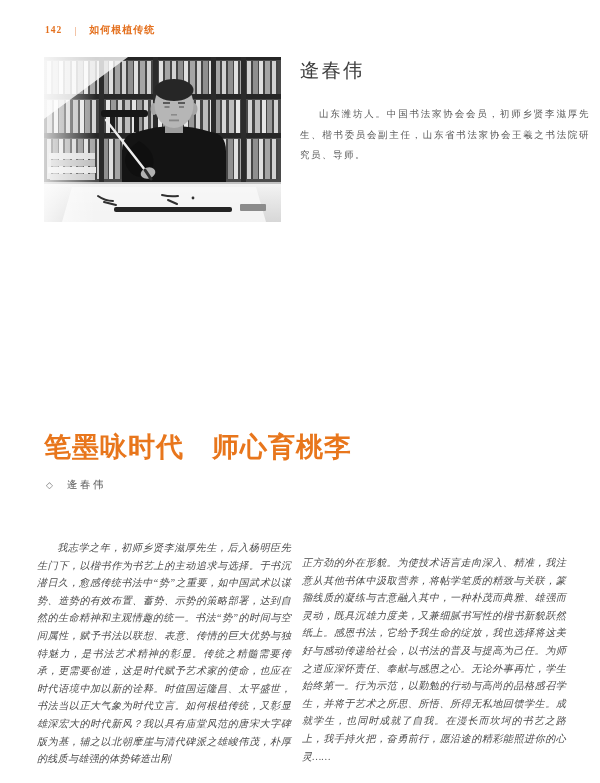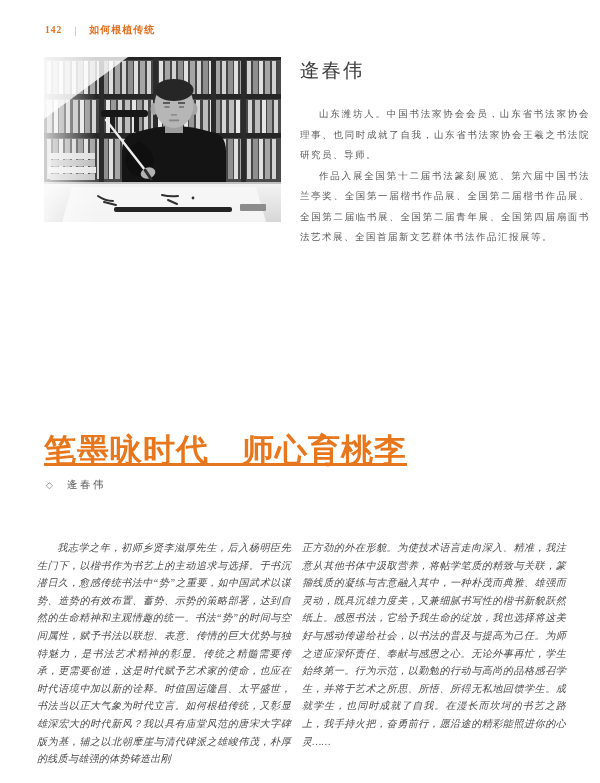--- a/index.html
+++ b/index.html
@@ -33,31 +33,31 @@
   
   .profile{margin-left:19px;width:290px;}
   .profile-name{font-size:19.5px;line-height:23px;color:#3d3d3d;letter-spacing:2px;margin:2px 0 22px 0;font-weight:400;}
   .bio p{
     margin:0;font-size:9.5px;line-height:20.5px;letter-spacing:1.5px;color:#5a5a5a;
     text-align:justify;text-indent:2em;
   }
   
   .article-title{
     position:absolute;top:429px;left:44px;margin:0;
-    font-size:32px;font-weight:700;color:#e8761c;letter-spacing:1px;white-space:nowrap;text-decoration:underline;
+    font-size:27px;font-weight:700;color:#e8761c;letter-spacing:1px;white-space:nowrap;
   }
   .byline{position:absolute;top:478px;left:46px;color:#666;display:flex;align-items:center;}
   .byline .marker{font-size:9px;color:#777;}
   .byline .author{font-size:10.5px;letter-spacing:2.5px;margin-left:14px;color:#595959;}
   .columns{position:absolute;top:539px;left:37px;width:529px;display:flex;gap:11px;}
   .col{font-size:10.1px;line-height:17.6px;color:#4c4c4c;text-align:justify;letter-spacing:0.2px;}
   .col p{margin:0;font-style:italic;}
   .col-left{width:254px;}
   .col-left p{text-indent:2em;}
-  .col-right{width:264px;}
+  .col-right{width:264px;margin-top:15px;}
 </style>
 </head>
 <body>
 
 <div class="page">
 
   <div class="folio">
     <span class="num">142</span>
     <span class="bar">|</span>
     <span>如何根植传统</span>
@@ -141,22 +141,21 @@
         <rect x="196" y="147" width="26" height="7" rx="1" fill="#8c8c8c"></rect>
 
         <polygon points="0,0 84,0 0,62" fill="#ffffff" opacity="0.8"></polygon>
         <rect x="0" y="0" width="52" height="165" fill="url(#leftfade)"></rect>
       </svg>
     </div>
 
     <div class="profile">
       <h2 class="profile-name">逄春伟</h2>
       <div class="bio">
-        <p>山东潍坊人。中国书法家协会会员，山东省书法家协会理事、也同时成就了自我，山东省书法家协会王羲之书法院研究员、导师。</p>
-        <p>作品入展全国第十二届书法篆刻展览、第六届中国书法兰亭奖、全国第一届楷书作品展、全国第二届楷书作品展、全国第二届临书展、全国第二届青年展、全国第四届扇面书法艺术展、全国首届新文艺群体书法作品汇报展等。</p>
+        <p>山东潍坊人。中国书法家协会会员，初师乡贤李滋厚先生、楷书委员会副主任，山东省书法家协会王羲之书法院研究员、导师。</p>
       </div>
     </div>
   </div>
 
   <h1 class="article-title">笔墨咏时代　师心育桃李</h1>
 
   <div class="byline">
     <span class="marker">◇</span>
     <span class="author">逄春伟</span>
   </div>

